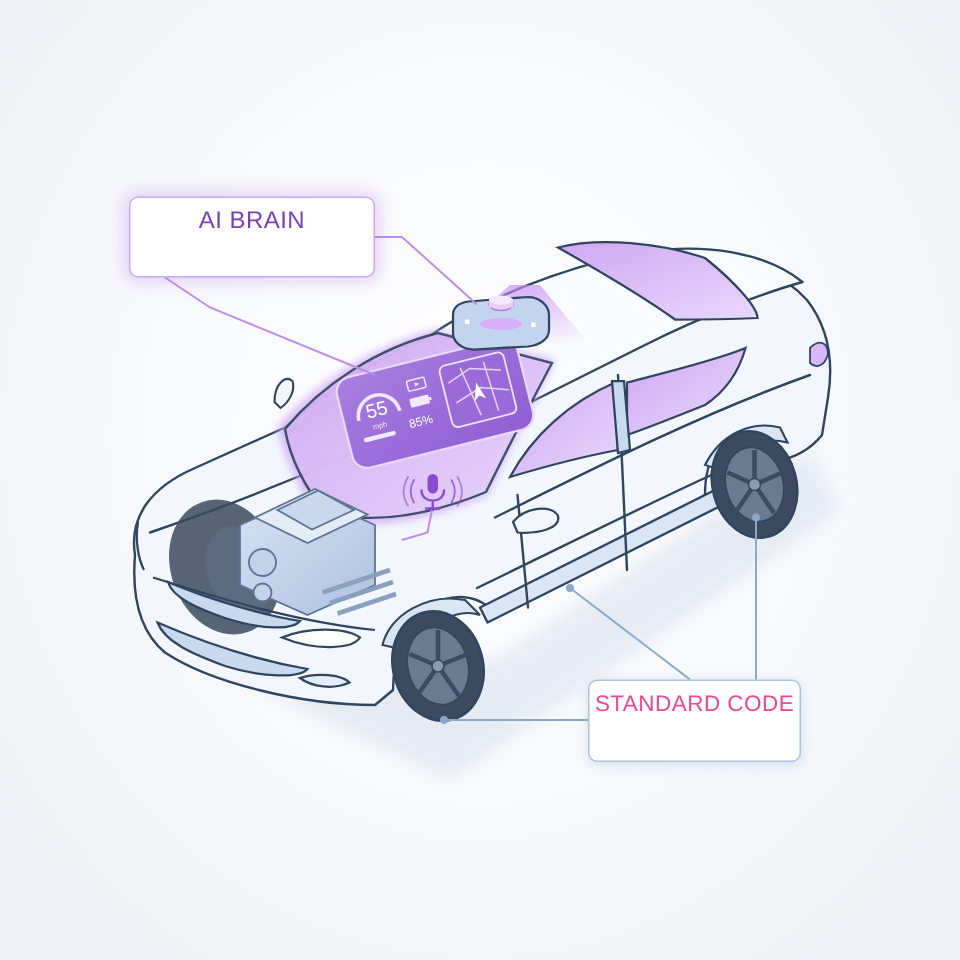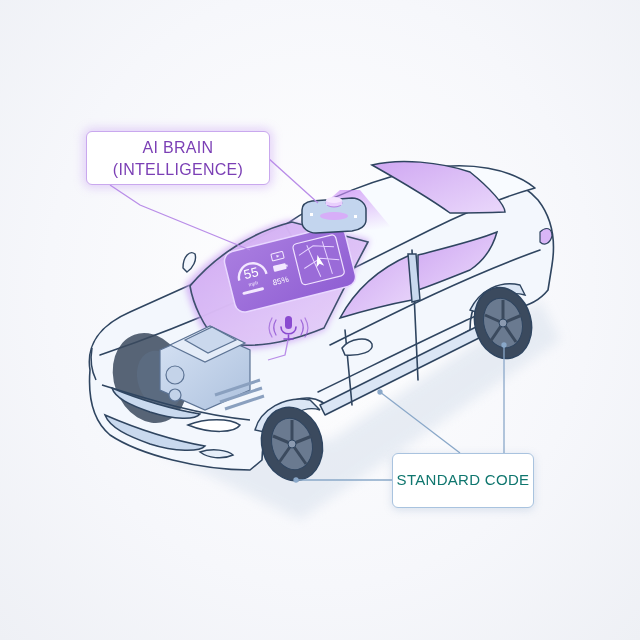--- a/index.html
+++ b/index.html
@@ -14,32 +14,32 @@
     position: absolute;
     background: #ffffff;
     border-radius: 6px;
     text-align: center;
     letter-spacing: 0.3px;
     line-height: 22px;
     font-size: 16px;
     box-sizing: border-box;
   }
   #callout-ai {
-    left: 86px; top: 131px; width: 184px; height: 54px;
+    left: 86px; top: 131px; width: 164px; height: 54px;
     border: 1.5px solid #c9a8ee;
     color: #7b3fb5;
     box-shadow: 0 0 10px 3px rgba(190, 140, 240, 0.35);
     padding-top: 5px;
   }
   #callout-std {
     left: 392px; top: 453px; width: 142px; height: 55px;
     border: 1.5px solid #a9c3df;
-    color: #0f766e;
+    color: #ec4899;
     box-shadow: 0 2px 8px rgba(120, 150, 190, 0.25);
-    padding-top: 15px;
+    padding-top: 5px;
     font-size: 15px;
   }
   .callout span { display: block; }
 </style>
 </head>
 <body>
 
 <svg id="scene" viewBox="0 0 640 640" xmlns="http://www.w3.org/2000/svg">
   <defs>
     <radialGradient id="purpleGlow" cx="50%" cy="50%" r="50%">
@@ -231,18 +231,17 @@
     <path d="M460 453 L380 392"></path>
     <path d="M504 453 L504 345"></path>
     <circle cx="296" cy="480" r="2" fill="#8aa8c9"></circle>
     <circle cx="380" cy="392" r="2" fill="#8aa8c9"></circle>
     <circle cx="504" cy="345" r="2" fill="#8aa8c9"></circle>
   </g>
 </svg>
 
 <div id="callout-ai" class="callout">
   <span>AI BRAIN</span>
-  <span>(INTELLIGENCE)</span>
 </div>
 
 <div id="callout-std" class="callout">
   <span>STANDARD CODE</span>
 </div>
 
 </body></html>

